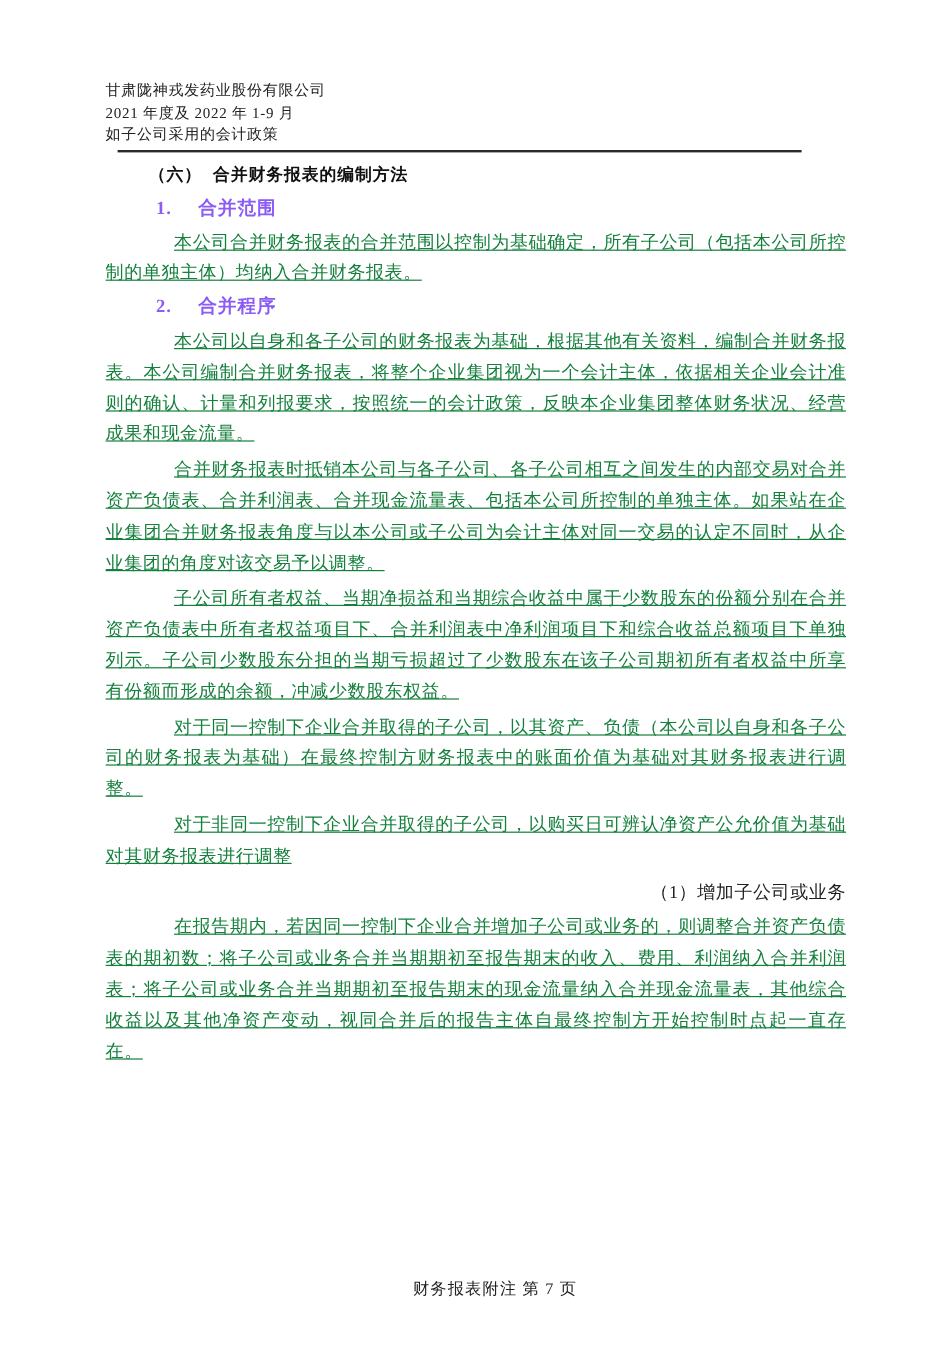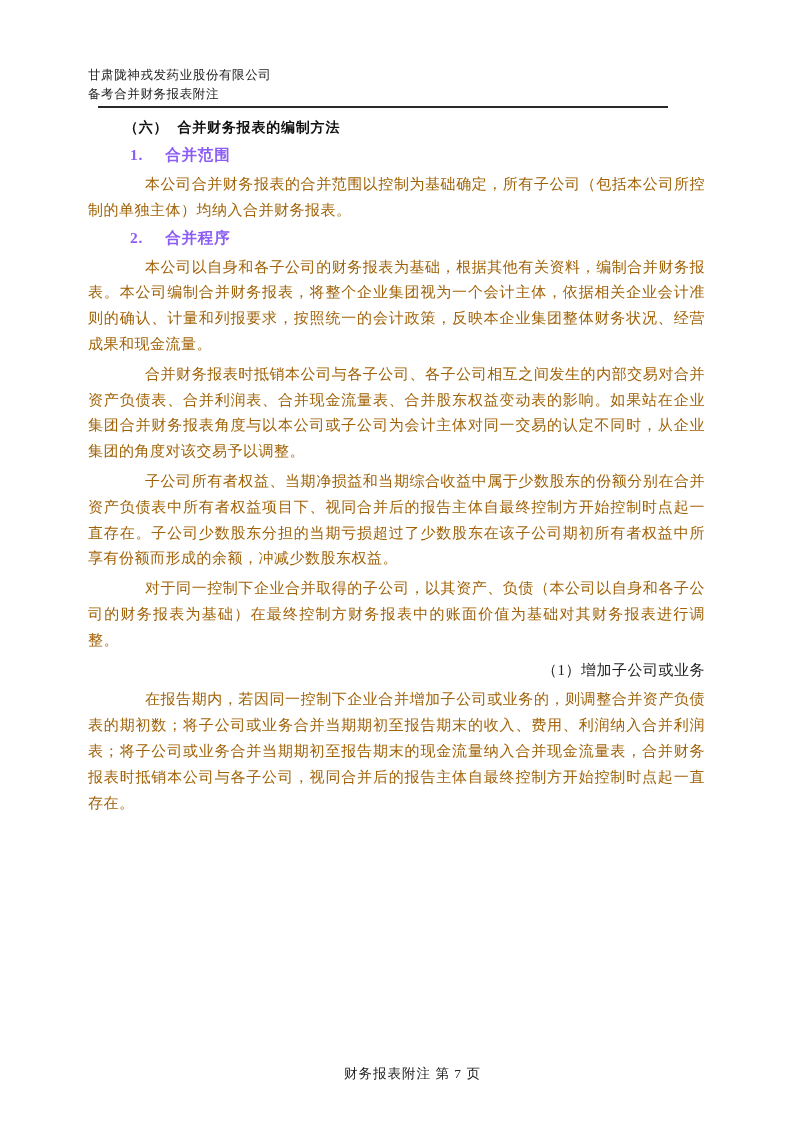--- a/index.html
+++ b/index.html
@@ -59,21 +59,22 @@
   }
   .h-sub .num { margin-right: 22px; }
   
   .para {
     margin: 4px 0 0 0;
     font-size: 15px;
     line-height: 25.8px;
     letter-spacing: 0.5px;
     text-align: justify;
     text-indent: 57px;
-    color: #a16207;
+    color: #15803d;
+    text-decoration: underline;
   }
   .list-head {
     margin: 4px 0 0 0;
     font-size: 15px;
     line-height: 25.8px;
     letter-spacing: 0.5px;
     text-indent: 42px;
     color: #1f1f1f;
     text-align: right;
   }
@@ -90,45 +91,47 @@
   }
 </style>
 </head>
 <body>
 
 <div class="page">
   <div class="content">
 
     <div class="doc-header">
       <div>甘肃陇神戎发药业股份有限公司</div>
-      <div>备考合并财务报表附注</div>
+      <div>2021 年度及 2022 年 1-9 月</div>
+      <div>如子公司采用的会计政策</div>
     </div>
     <div class="header-rule"></div>
 
     <div class="h-section">
       <span class="num">（六）</span><span>合并财务报表的编制方法</span>
     </div>
 
     <div class="h-sub">
       <span class="num">1.</span><span>合并范围</span>
     </div>
 
     <p class="para">本公司合并财务报表的合并范围以控制为基础确定，所有子公司（包括本公司所控制的单独主体）均纳入合并财务报表。</p>
 
     <div class="h-sub">
       <span class="num">2.</span><span>合并程序</span>
     </div>
 
     <p class="para">本公司以自身和各子公司的财务报表为基础，根据其他有关资料，编制合并财务报表。本公司编制合并财务报表，将整个企业集团视为一个会计主体，依据相关企业会计准则的确认、计量和列报要求，按照统一的会计政策，反映本企业集团整体财务状况、经营成果和现金流量。</p>
-    <p class="para">合并财务报表时抵销本公司与各子公司、各子公司相互之间发生的内部交易对合并资产负债表、合并利润表、合并现金流量表、合并股东权益变动表的影响。如果站在企业集团合并财务报表角度与以本公司或子公司为会计主体对同一交易的认定不同时，从企业集团的角度对该交易予以调整。</p>
-    <p class="para">子公司所有者权益、当期净损益和当期综合收益中属于少数股东的份额分别在合并资产负债表中所有者权益项目下、视同合并后的报告主体自最终控制方开始控制时点起一直存在。子公司少数股东分担的当期亏损超过了少数股东在该子公司期初所有者权益中所享有份额而形成的余额，冲减少数股东权益。</p>
+    <p class="para">合并财务报表时抵销本公司与各子公司、各子公司相互之间发生的内部交易对合并资产负债表、合并利润表、合并现金流量表、包括本公司所控制的单独主体。如果站在企业集团合并财务报表角度与以本公司或子公司为会计主体对同一交易的认定不同时，从企业集团的角度对该交易予以调整。</p>
+    <p class="para">子公司所有者权益、当期净损益和当期综合收益中属于少数股东的份额分别在合并资产负债表中所有者权益项目下、合并利润表中净利润项目下和综合收益总额项目下单独列示。子公司少数股东分担的当期亏损超过了少数股东在该子公司期初所有者权益中所享有份额而形成的余额，冲减少数股东权益。</p>
     <p class="para">对于同一控制下企业合并取得的子公司，以其资产、负债（本公司以自身和各子公司的财务报表为基础）在最终控制方财务报表中的账面价值为基础对其财务报表进行调整。</p>
+    <p class="para">对于非同一控制下企业合并取得的子公司，以购买日可辨认净资产公允价值为基础对其财务报表进行调整</p>
 
     <p class="list-head">（1）增加子公司或业务</p>
 
-    <p class="para">在报告期内，若因同一控制下企业合并增加子公司或业务的，则调整合并资产负债表的期初数；将子公司或业务合并当期期初至报告期末的收入、费用、利润纳入合并利润表；将子公司或业务合并当期期初至报告期末的现金流量纳入合并现金流量表，合并财务报表时抵销本公司与各子公司，视同合并后的报告主体自最终控制方开始控制时点起一直存在。</p>
+    <p class="para">在报告期内，若因同一控制下企业合并增加子公司或业务的，则调整合并资产负债表的期初数；将子公司或业务合并当期期初至报告期末的收入、费用、利润纳入合并利润表；将子公司或业务合并当期期初至报告期末的现金流量纳入合并现金流量表，其他综合收益以及其他净资产变动，视同合并后的报告主体自最终控制方开始控制时点起一直存在。</p>
 
   </div>
 
   <div class="doc-footer">
     <span>财务报表附注 第 7 页</span>
   </div>
 </div>
 
 </body></html>

